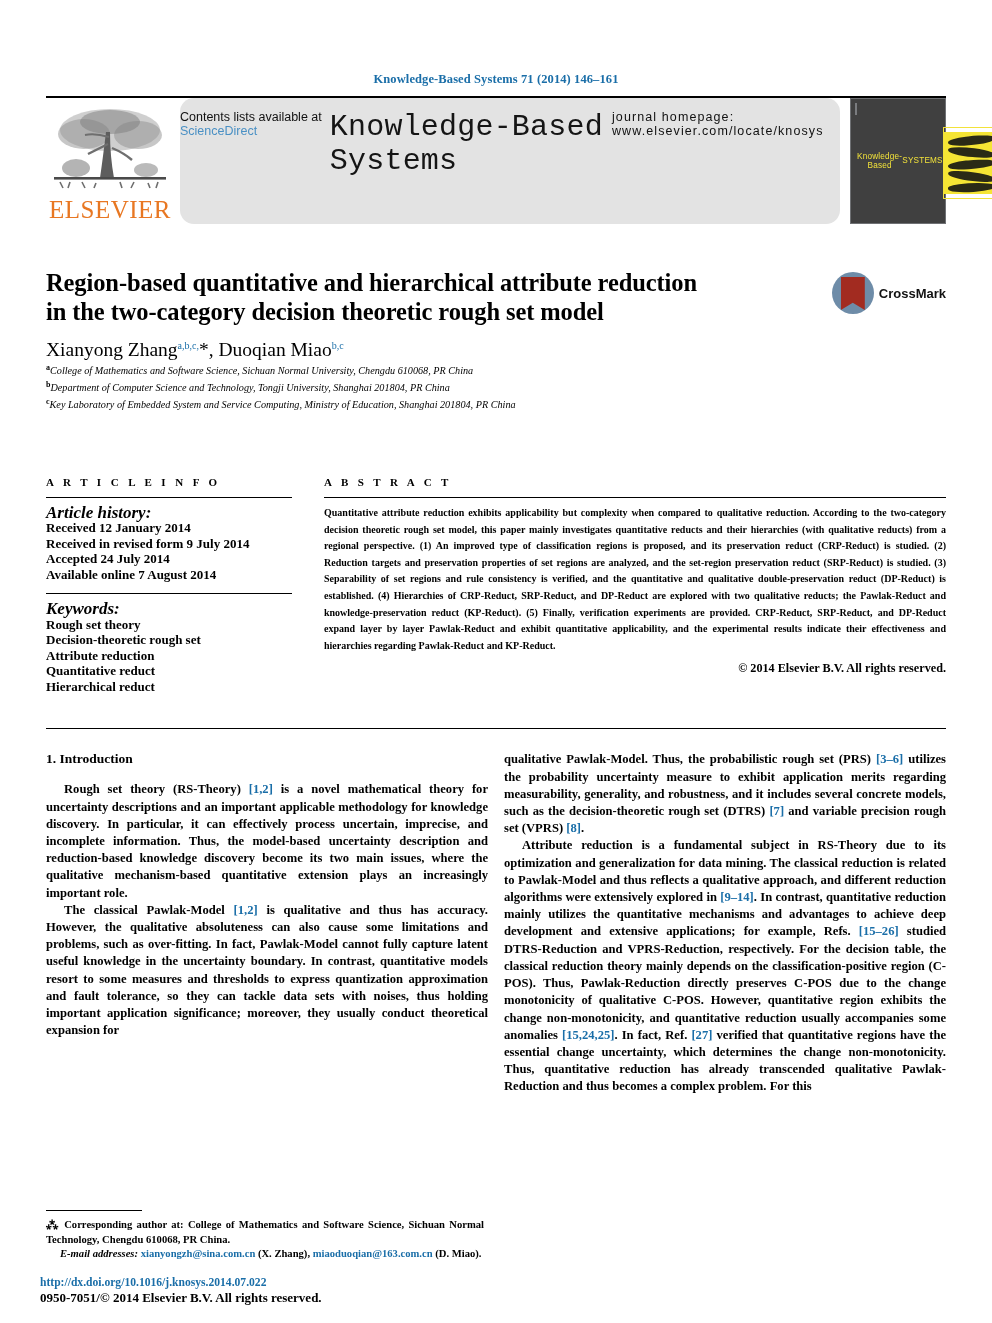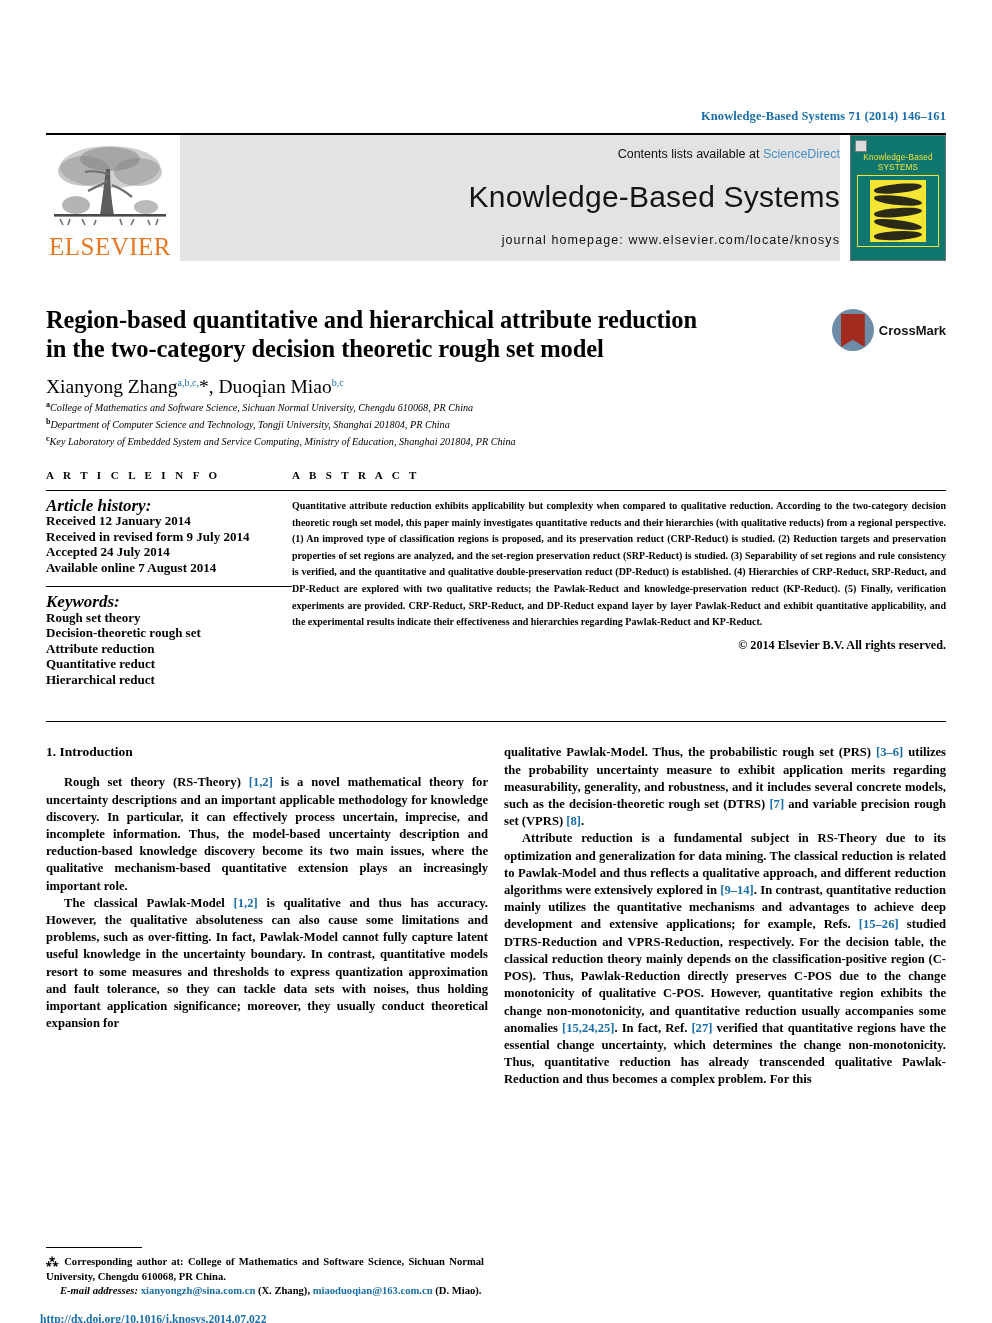--- a/index.html
+++ b/index.html
@@ -18,28 +18,27 @@
   .page {
     width: 992px;
     height: 1323px;
     position: relative;
     box-sizing: border-box;
     padding: 0 46px;
   }
 
   
   .running-head {
-    text-align: right;
+    text-align: center;
     color: #1a6ea8;
     font-family: "Liberation Serif", serif;
     font-weight: bold;
     font-size: 12.5px;
     padding-top: 72px;
     letter-spacing: 0.1px;
-    margin-top: 37px;
   }
 
   
   .masthead {
     margin-top: 9px;
     border-top: 2px solid #000;
     display: flex;
     align-items: stretch;
     height: 126px;
   }
@@ -59,57 +58,58 @@
     color: #E87722;
     font-size: 25px;
     letter-spacing: 0.5px;
     line-height: 1;
     margin-top: 1px;
   }
   .masthead-center {
     flex: 1 1 auto;
     background: #e3e3e3;
     display: flex;
-    flex-direction: column;
-    align-items: flex-end;
+    flex-direction: row;
+    align-items: flex-start;
     justify-content: space-between;
     padding: 12px 0 14px 0;
     box-sizing: border-box;
     margin-left: 6px;
     margin-right: 10px;
+    border-radius: 14px;
   }
   .contents-line {
     font-family: "Liberation Sans", sans-serif;
     font-size: 12.5px;
     color: #111;
   }
   .contents-line .sd {
     color: #4a90c4;
   }
   .journal-name {
-    font-family: Liberation Sans, sans-serif;
+    font-family: Liberation Mono, monospace;
     font-size: 30px;
     color: #151515;
     letter-spacing: 0.2px;
   }
   .homepage-line {
     font-family: "Liberation Sans", sans-serif;
     font-size: 12.5px;
     color: #111;
     letter-spacing: 1.1px;
   }
   .cover-thumb {
     flex: 0 0 96px;
     width: 96px;
-    background: #0f766e;
+    background: #404040;
     border: 1px solid #6f7174;
     box-sizing: border-box;
     padding: 4px;
     display: flex;
-    flex-direction: column;
+    flex-direction: row;
     align-items: center;
   }
   .cover-mini-logo {
     width: 12px; height: 12px;
     background: #dcdcdc;
     align-self: flex-start;
     margin-bottom: 1px;
     border: 1px solid #7a7c7f;
     box-sizing: border-box;
   }
@@ -209,22 +209,23 @@
   .cm-text {
     font-family: "Liberation Sans", sans-serif;
     font-weight: bold;
     font-size: 13px;
     margin-left: 5px;
     color: #111;
   }
 
   
   .info-abstract {
-    margin-top: 20px;
-    display: flex;
+    margin-top: 64px;
+    display: flex;
+    gap: 32px;
   }
   .col-info { flex: 0 0 246px; }
   .col-abstract { flex: 1 1 auto; }
   .sec-head {
     font-family: "Liberation Serif", serif;
     font-weight: bold;
     font-size: 11px;
     letter-spacing: 3.4px;
   }
   .rule {
@@ -447,21 +448,21 @@
       <div id="right-paras">
           <div class="para" style="text-indent: 0px;"><span>qualitative Pawlak-Model. Thus, the probabilistic rough set (PRS) </span><span class="ref">[3–6]</span><span> utilizes the probability uncertainty measure to exhibit application merits regarding measurability, generality, and robustness, and it includes several concrete models, such as the decision-theoretic rough set (DTRS) </span><span class="ref">[7]</span><span> and variable precision rough set (VPRS) </span><span class="ref">[8]</span><span>.</span></div>
           <div class="para"><span>Attribute reduction is a fundamental subject in RS-Theory due to its optimization and generalization for data mining. The classical reduction is related to Pawlak-Model and thus reflects a qualitative approach, and different reduction algorithms were extensively explored in </span><span class="ref">[9–14]</span><span>. In contrast, quantitative reduction mainly utilizes the quantitative mechanisms and advantages to achieve deep development and extensive applications; for example, Refs. </span><span class="ref">[15–26]</span><span> studied DTRS-Reduction and VPRS-Reduction, respectively. For the decision table, the classical reduction theory mainly depends on the classification-positive region (C-POS). Thus, Pawlak-Reduction directly preserves C-POS due to the change monotonicity of qualitative C-POS. However, quantitative region exhibits the change non-monotonicity, and quantitative reduction usually accompanies some anomalies </span><span class="ref">[15,24,25]</span><span>. In fact, Ref. </span><span class="ref">[27]</span><span> verified that quantitative regions have the essential change uncertainty, which determines the change non-monotonicity. Thus, quantitative reduction has already transcended qualitative Pawlak-Reduction and thus becomes a complex problem. For this</span></div>
         </div>
     </div>
   </div>
 
   <div class="footnote-wrap">
     <div class="fn-rule"></div>
     <div class="fn-text">
-      <span class="star">⁂</span><span> Corresponding author at: College of Mathematics and Software Science, Sichuan Normal University, Chengdu 610068, PR China.</span>
+      <span class="star">⁂</span><span> Corresponding author at: College of Mathematics and Software Science, Sichuan Normal Technology, Chengdu 610068, PR China.</span>
     </div>
     <div class="fn-text" style="text-indent:14px">
       <span class="fn-email-label">E-mail addresses:</span>
       <span class="fn-link">xianyongzh@sina.com.cn</span><span> (X. Zhang), </span><span class="fn-link">miaoduoqian@163.com.cn</span><span> (D. Miao).</span>
     </div>
   </div>
 
   <div class="doi-block">
     <div class="doi">http://dx.doi.org/10.1016/j.knosys.2014.07.022</div>
     <div class="issn">0950-7051/© 2014 Elsevier B.V. All rights reserved.</div>

